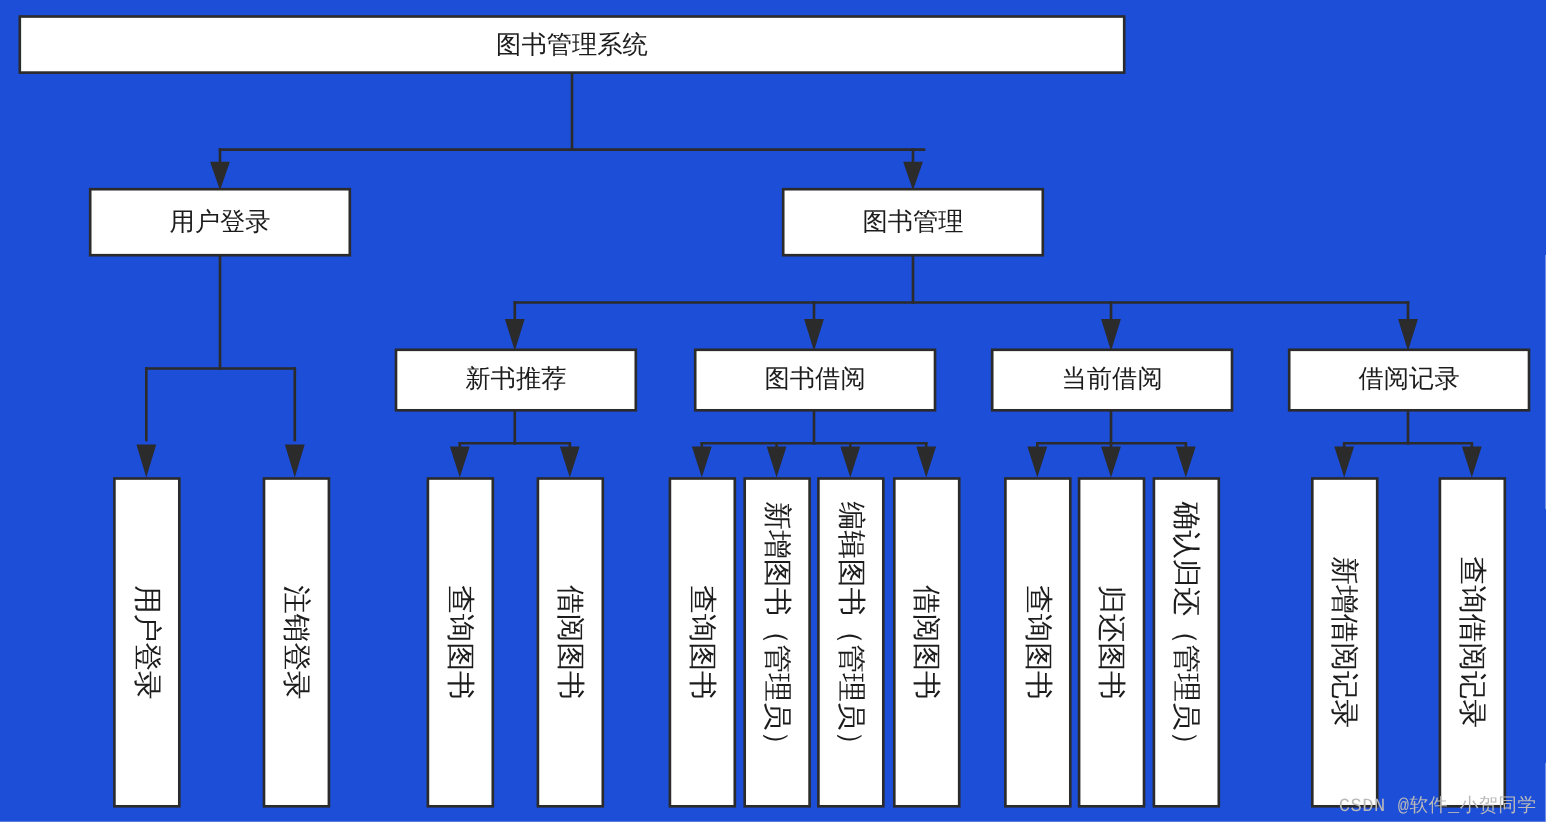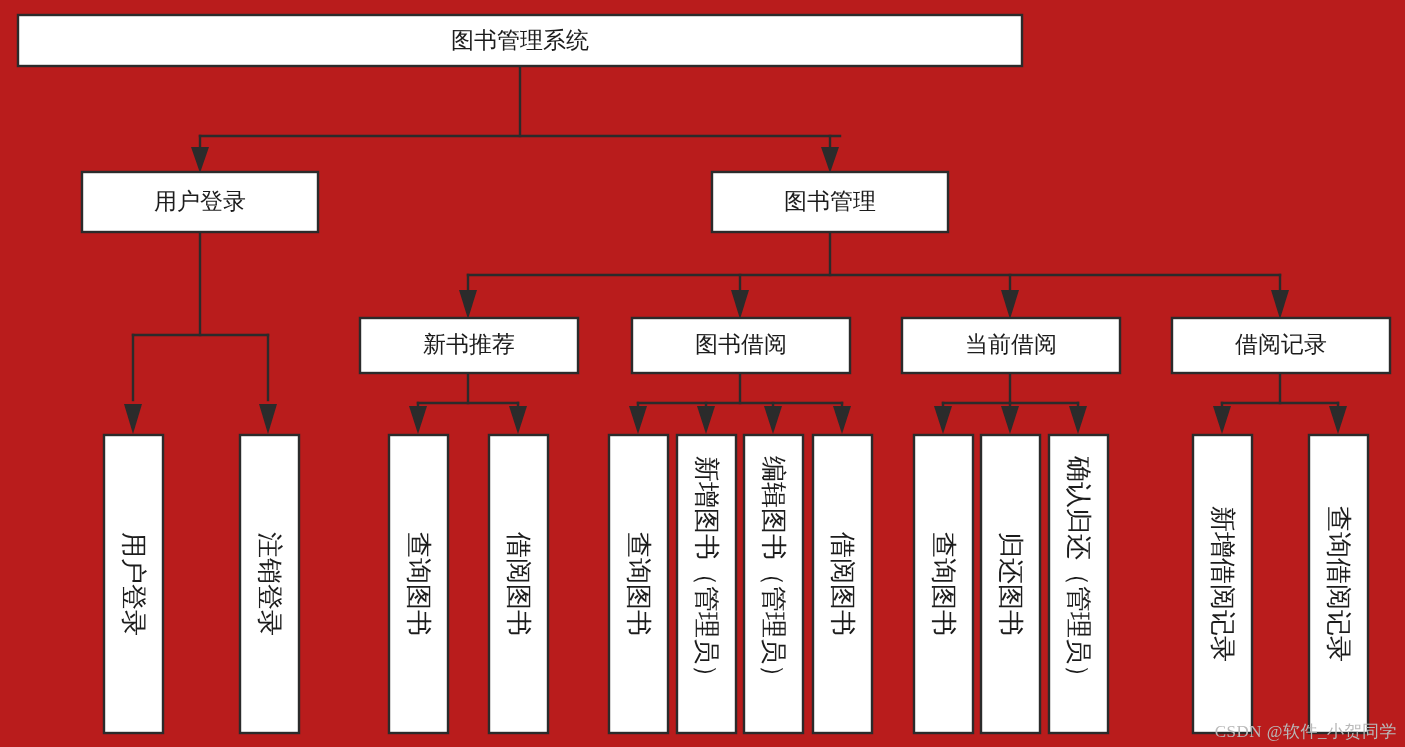--- a/index.html
+++ b/index.html
@@ -10,21 +10,21 @@
   body {
     width: 1405px;
     height: 747px;
     font-family: "Liberation Sans", "DejaVu Sans", sans-serif;
     overflow: hidden;
   }
   #diagram-root {
     position: relative;
     width: 1405px;
     height: 747px;
-    background: #b91c1c;
+    background: #1d4ed8;
   }
   svg.flow {
     position: absolute;
     top: 0;
     left: 0;
     width: 1405px;
     height: 747px;
     display: block;
   }
   .node-rect {
@@ -52,21 +52,21 @@
   .node-label-vertical {
     fill: #1c1c1c;
     font-family: "Liberation Sans", "DejaVu Sans", sans-serif;
     font-size: 26px;
     text-anchor: middle;
   }
   .watermark {
     position: absolute;
     right: 8px;
     bottom: 4px;
-    font-family: Liberation Serif, serif;
+    font-family: Liberation Mono, monospace;
     font-size: 17px;
     color: #b9b9b9;
     letter-spacing: 0.5px;
     white-space: nowrap;
     user-select: none;
   }
 </style>
 </head>
 <body>
 

